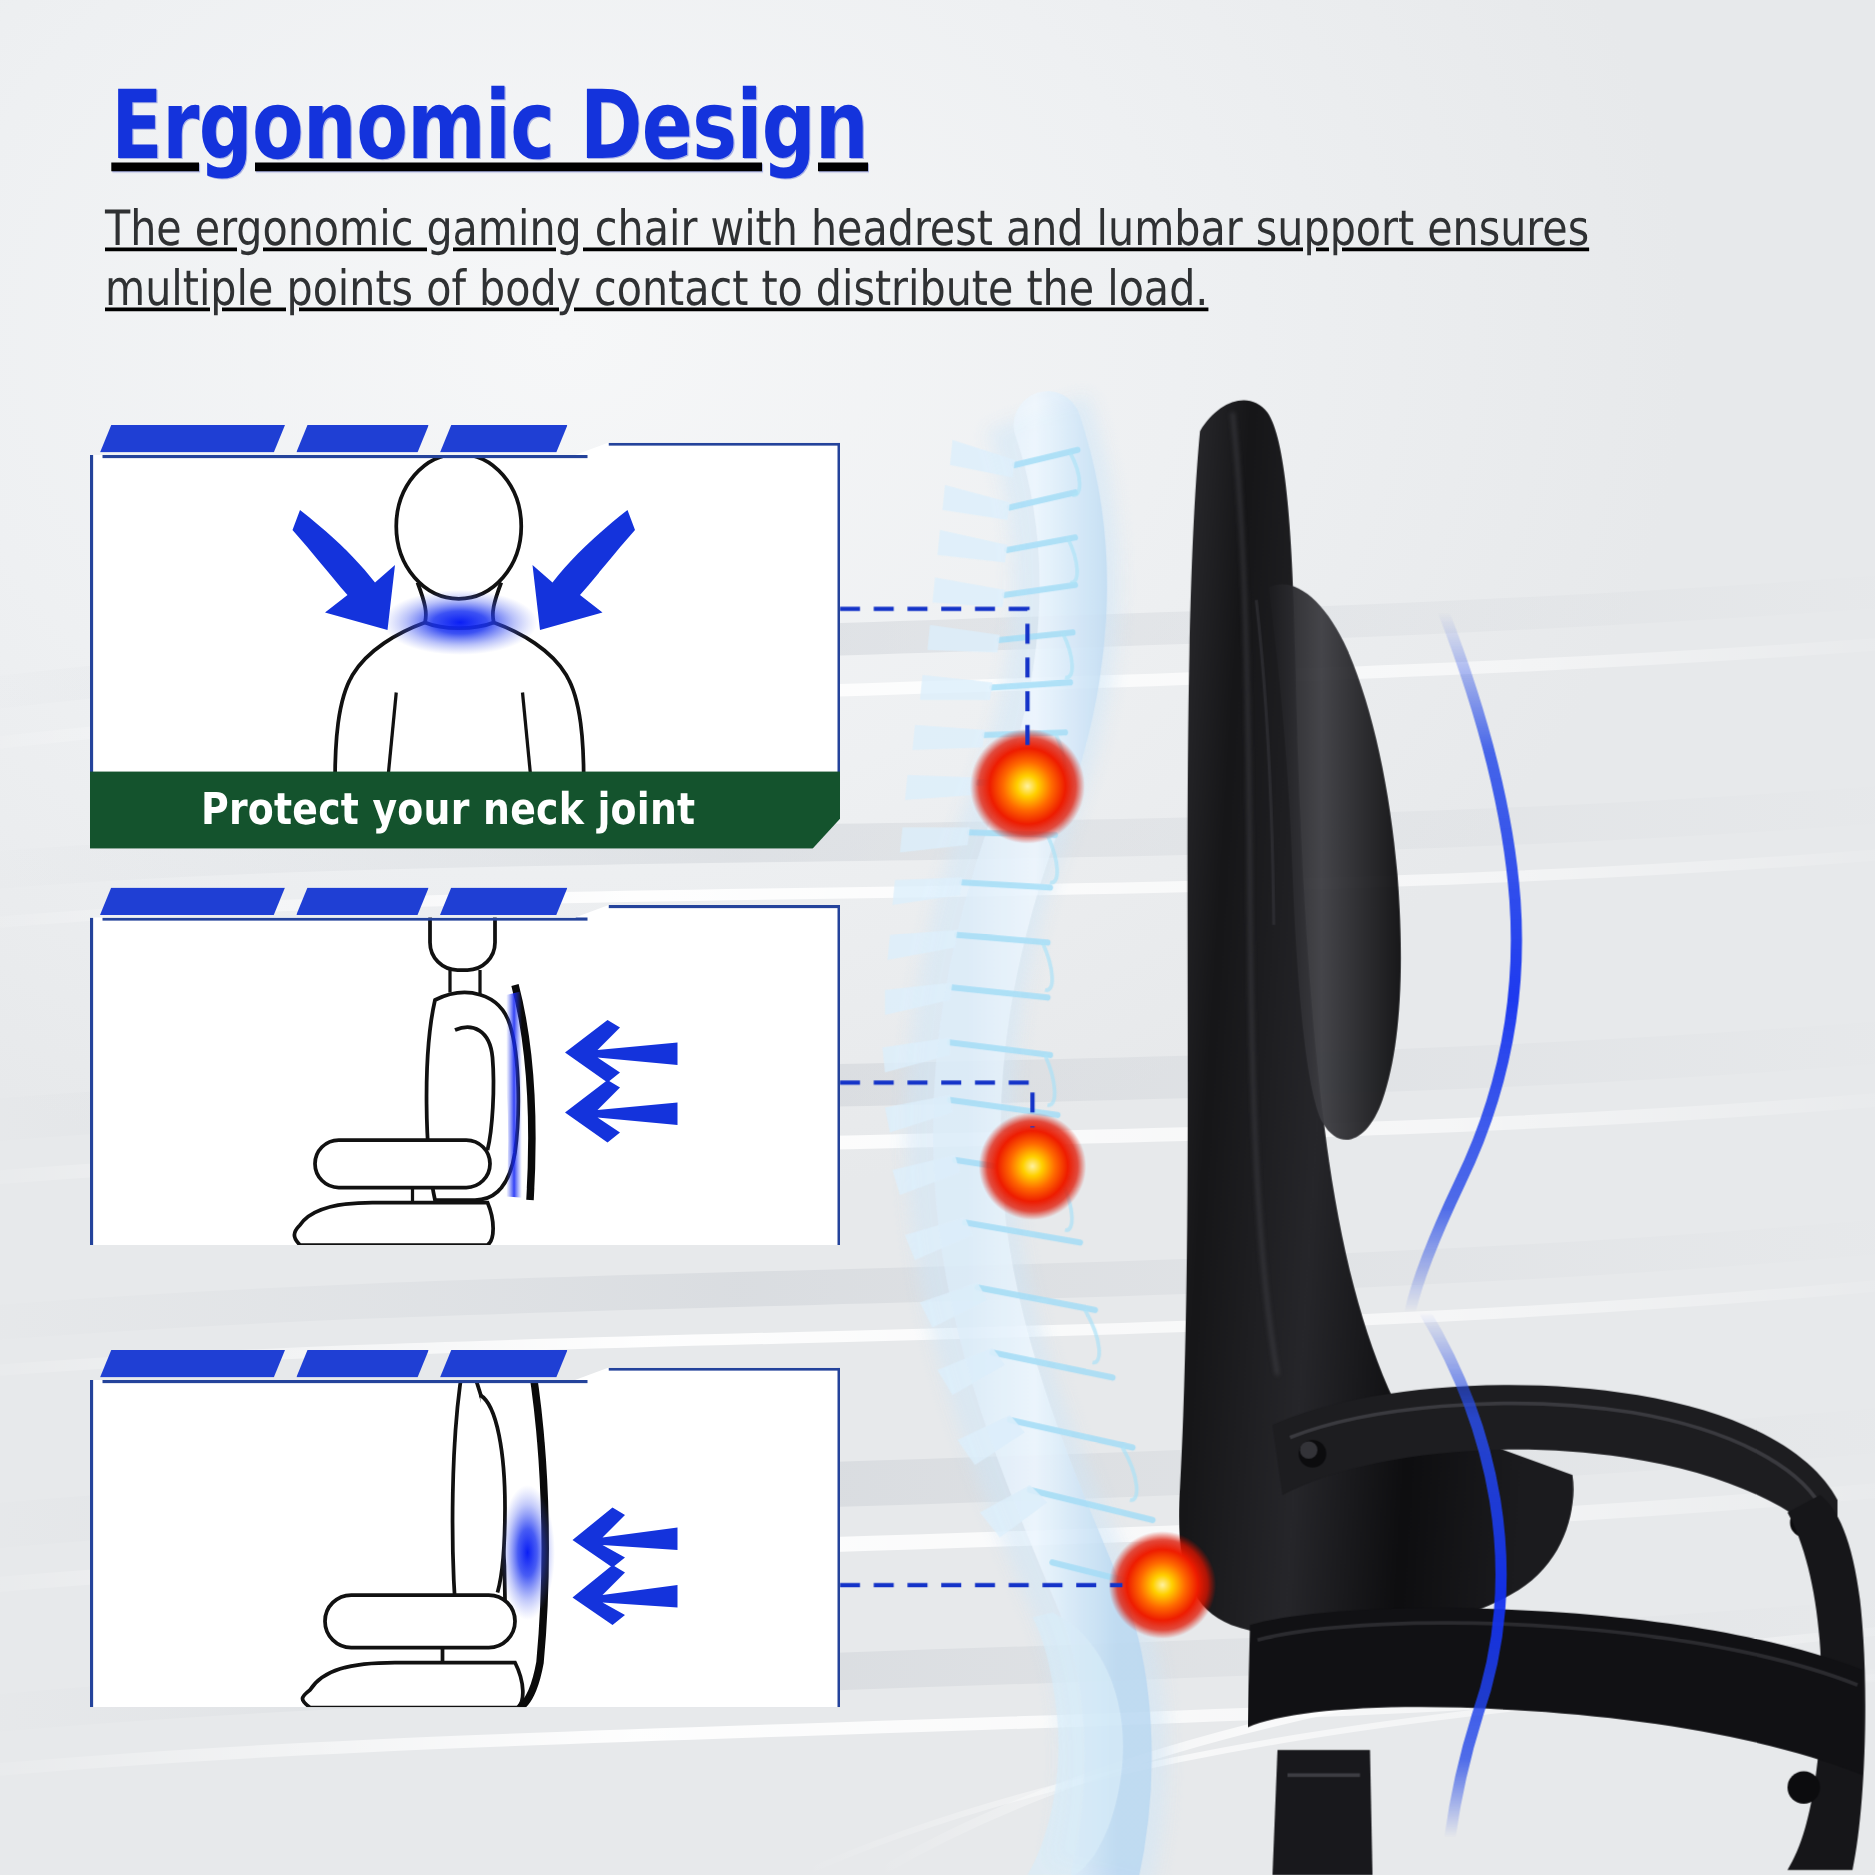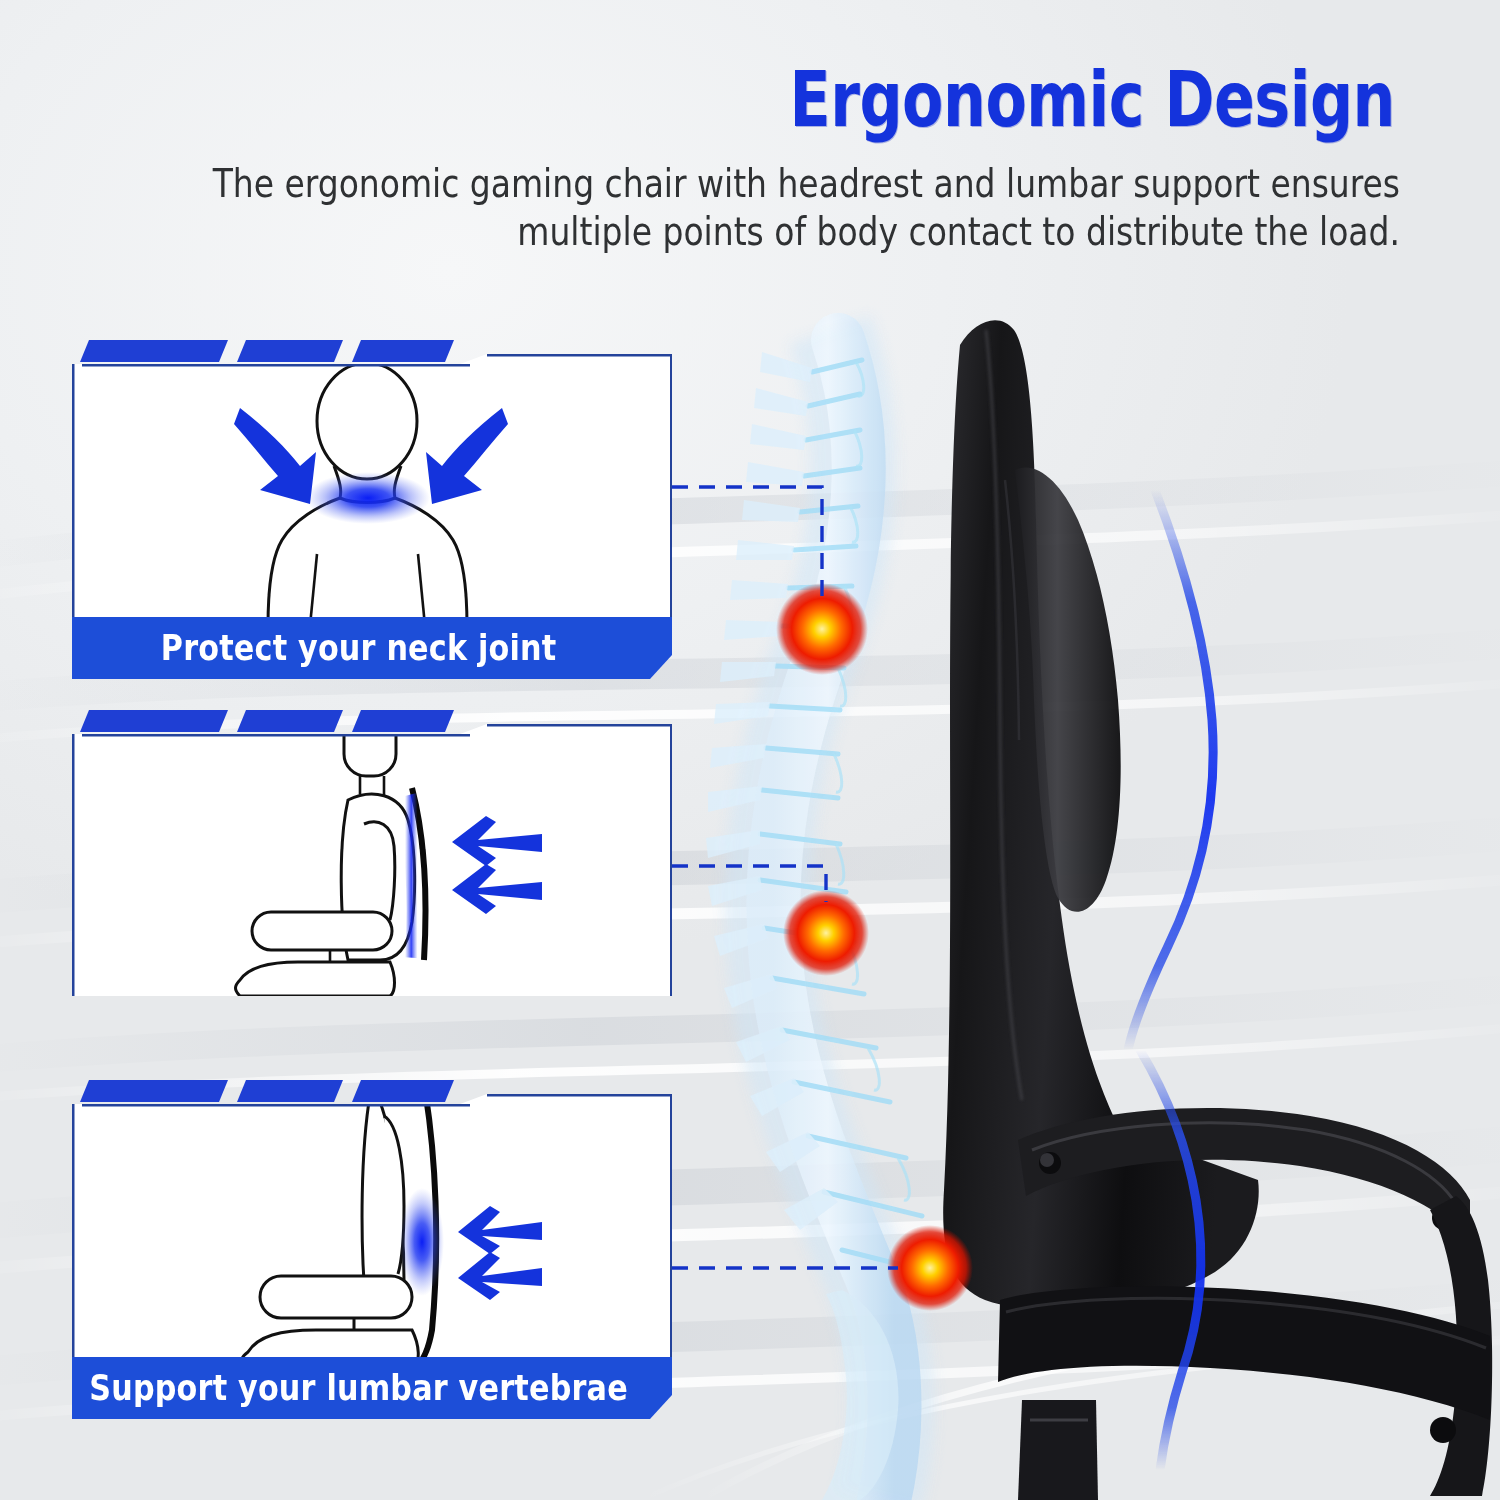--- a/index.html
+++ b/index.html
@@ -15,21 +15,21 @@
   #bg { position:absolute; inset:0; z-index:0; }
   #bg .base {
     position:absolute; inset:0;
     background:
       radial-gradient(ellipse 900px 700px at 30% 18%, #f6f7f8 0%, #eef0f2 55%, #e7e9eb 100%),
       linear-gradient(170deg,#f4f5f6 0%, #e9ebed 55%, #e3e5e8 100%);
   }
   #bg svg { position:absolute; inset:0; width:100%; height:100%; }
 
   
-  .header { position:absolute; left:0; right:16px; top:0; z-index:6; text-align:right; }
+  .header { position:absolute; left:0; right:16px; top:0; z-index:6; text-align:left;text-decoration:underline; }
   .title {
     margin-top:62px;
     font-family:"DejaVu Sans Condensed","Liberation Sans Narrow","Liberation Sans",sans-serif;
     font-weight:700;
     font-size:76px;
     letter-spacing:-0.5px;
     line-height:1;
     color:#1433dc;
     transform:scaleX(0.88);
     text-shadow:1px 1px 0 rgba(40,60,200,.35);
@@ -66,21 +66,21 @@
     background:
       linear-gradient(#24439b,#24439b) no-repeat left 10px/2.5px calc(100% - 10px),
       linear-gradient(#24439b,#24439b) no-repeat right top/2.5px 100%,
       linear-gradient(#24439b,#24439b) no-repeat left 10px top 10px/388px 2.5px,
       linear-gradient(#24439b,#24439b) no-repeat left 415px top 0/185px 2.5px;
   }
   .art { position:absolute; inset:0; overflow:hidden; }
 
   .label {
     position:absolute; left:0; top:277px; width:600px; height:62px;
-    background:#1d4ed8;
+    background:#14532d;
     clip-path:polygon(0 0,100% 0,100% 38px, 578px 100%, 0 100%);
     filter:drop-shadow(3px 4px 4px rgba(90,95,105,.25));
     display:flex; align-items:center;
   }
   .label span {
     width:100%;
     text-align:center;
     padding-right:28px;
     font-family:"DejaVu Sans Condensed","Liberation Sans Narrow","Liberation Sans",sans-serif;
     font-weight:700;
@@ -416,18 +416,15 @@
           </g>
           <path d="M352,-10 C364,60 368,150 360,236 C356,258 350,268 344,272" stroke="#0a0a0a" stroke-width="6" fill="none"></path>
           <ellipse cx="350" cy="148" rx="22" ry="54" fill="url(#lumglow)"></ellipse>
           <g fill="#1433dc">
             <path d="M470,128 L410,136 L428,118 L418,112 L386,138 L418,160 L428,152 L410,142 L470,146 Z"></path>
             <path d="M470,174 L410,182 L428,164 L418,158 L386,184 L418,206 L428,198 L410,188 L470,192 Z"></path>
           </g>
         </svg>
       </div>
     </div>
-    <div class="label">
-      <span>Support your lumbar vertebrae</span>
-    </div>
   </div>
 
 </div>
 
 </body></html>

